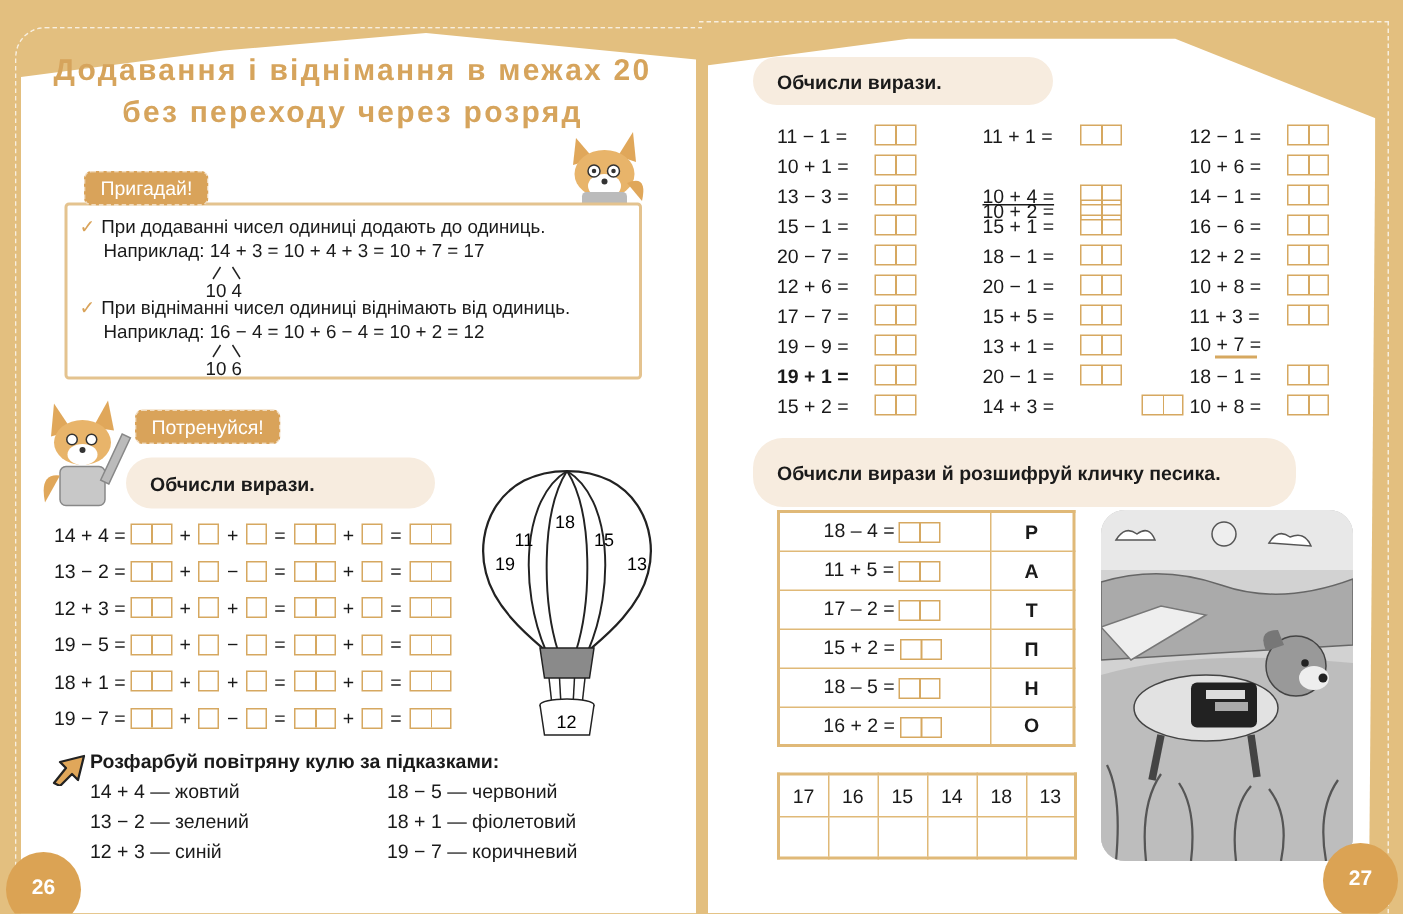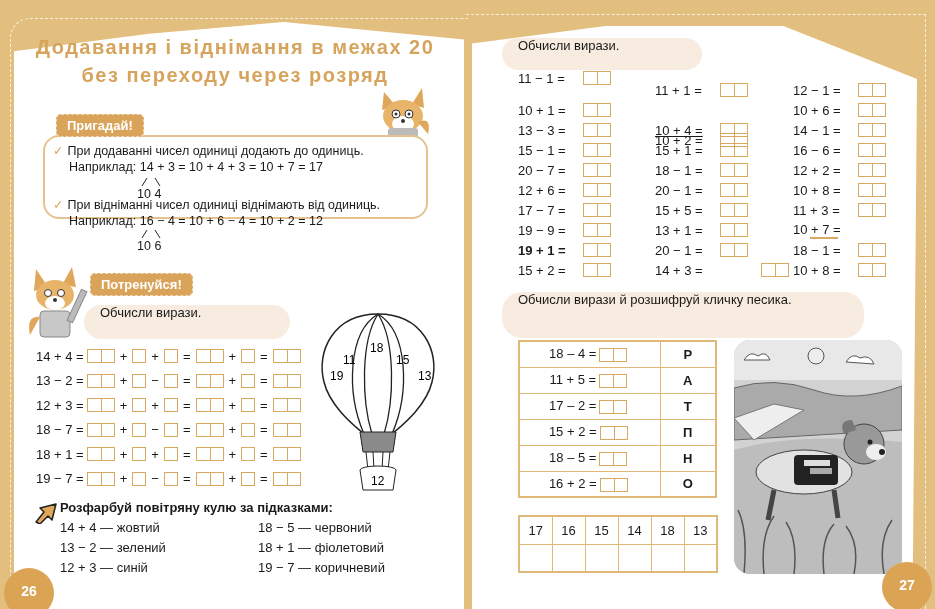--- a/index.html
+++ b/index.html
@@ -4,26 +4,26 @@
 <style>
   *{box-sizing:border-box;margin:0;padding:0}
   html,body{width:935px;height:609px;overflow:hidden;background:#e3bf7f}
   body{position:relative;font-family:"Liberation Sans","DejaVu Sans",sans-serif;color:#1a1a1a}
   .page{position:absolute;background:#fff}
   #left-page{left:14px;top:22px;width:450px;height:587px;border-radius:18px 0 0 0;clip-path:polygon(0 5%,30% 2%,60% 0,100% 3%,100% 100%,0 100%)}
   #right-page{left:472px;top:20px;width:445px;height:589px;clip-path:polygon(0 4%,30% 1%,70% 1%,100% 10%,99% 100%,0 100%)}
   .stitch{position:absolute;border:1px dashed rgba(255,255,255,.75);pointer-events:none}
   .abs{position:absolute}
   .title{position:absolute;left:0;width:470px;text-align:center;color:#d6a45c;font-weight:bold;font-size:20px;letter-spacing:1.5px;line-height:30px}
-  .tag{position:absolute;background:#d9a35a;color:#fff;font-weight:bold;font-size:13px;padding:3px 10px;border-radius:5px;border:1px dashed rgba(255,255,255,.6)}
-  .remember-box{position:absolute;left:43px;top:135px;width:385px;height:84px;border:2px solid #e4c38f;border-radius:16px;background:#fff}
+  .tag{position:absolute;background:#d9a35a;color:#fff;font-weight:normal;font-size:13px;padding:3px 10px;border-radius:5px;border:1px dashed rgba(255,255,255,.6)}
+  .remember-box{position:absolute;left:43px;top:135px;width:385px;height:118px;border:2px solid #e4c38f;border-radius:3px;background:#fff}
   .rule{position:absolute;left:8px;font-size:12.5px;line-height:16px;white-space:nowrap}
   .check{color:#d9a35a;font-weight:bold;margin-right:4px}
   .split{position:absolute;font-size:12.5px}
-  .pill{position:absolute;background:#f7ecdf;border-radius:20px;font-weight:normal;font-size:13px;padding:0 16px;display:flex;}
+  .pill{position:absolute;background:#f7ecdf;border-radius:20px;font-weight:bold;font-size:13px;padding:0 16px;display:flex;align-items:center}
   .eq-row{position:absolute;left:36px;display:flex;align-items:center;font-size:13px;height:18px;white-space:nowrap}
   .box1{display:inline-block;width:14px;height:14px;border:1.2px solid #d6a860;margin:0 3px;vertical-align:middle}
   .box2{display:inline-block;width:28px;height:14px;border:1.2px solid #d6a860;margin:0 3px;vertical-align:middle;background:linear-gradient(to right,transparent 13px,#d6a860 13px,#d6a860 14.2px,transparent 14.2px)}
   .op{margin:0 2px}
   .hint-title{position:absolute;left:60px;top:500px;font-weight:bold;font-size:13px}
   .hint{position:absolute;font-size:13px;white-space:nowrap}
   .grid-item{position:absolute;font-size:13px;display:flex;align-items:center;white-space:nowrap;height:16px}
   .grid-item .lbl{display:inline-block;width:62px;text-align:left}
   table.decode{position:absolute;left:518px;top:340px;border-collapse:collapse;border:2px solid #e0b978}
   table.decode td{border:1.5px solid #e0b978;height:26px;font-size:13px}
@@ -133,21 +133,21 @@
       <span class="op">+</span>
       <span class="box1"></span>
       <span class="op">=</span>
       <span class="box2"></span>
       <span class="op">+</span>
       <span class="box1"></span>
       <span class="op">=</span>
       <span class="box2"></span>
     </div>
     <div class="eq-row" style="top: 420.5px;">
-      <span>18 − 7 =</span>
+      <span>19 − 5 =</span>
       <span class="box2"></span>
       <span class="op">+</span>
       <span class="box1"></span>
       <span class="op">−</span>
       <span class="box1"></span>
       <span class="op">=</span>
       <span class="box2"></span>
       <span class="op">+</span>
       <span class="box1"></span>
       <span class="op">=</span>
@@ -217,21 +217,21 @@
 
 <div class="page-num" style="left:4px;top:568px">26</div>
 
 <div class="page" id="right-page"></div>
 <div class="stitch" style="left:466px;top:14px;width:460px;height:600px;border-left:none;border-bottom:none"></div>
 
 <div class="pill" style="left:502px;top:38px;width:200px;height:32px">
     <span>Обчисли вирази.</span>
   </div>
 <div id="compute-grid">
-    <div class="grid-item" style="left: 518px; top: 70px; justify-content: flex-end;">
+    <div class="grid-item" style="left: 518px; top: 82px; justify-content: flex-end;">
       <span class="lbl">11 − 1 =</span>
       <span class="box2"></span>
     </div>
     <div class="grid-item" style="left: 518px; top: 102px;">
       <span class="lbl">10 + 1 =</span>
       <span class="box2"></span>
     </div>
     <div class="grid-item" style="left: 518px; top: 122px;">
       <span class="lbl">13 − 3 =</span>
       <span class="box2"></span>

